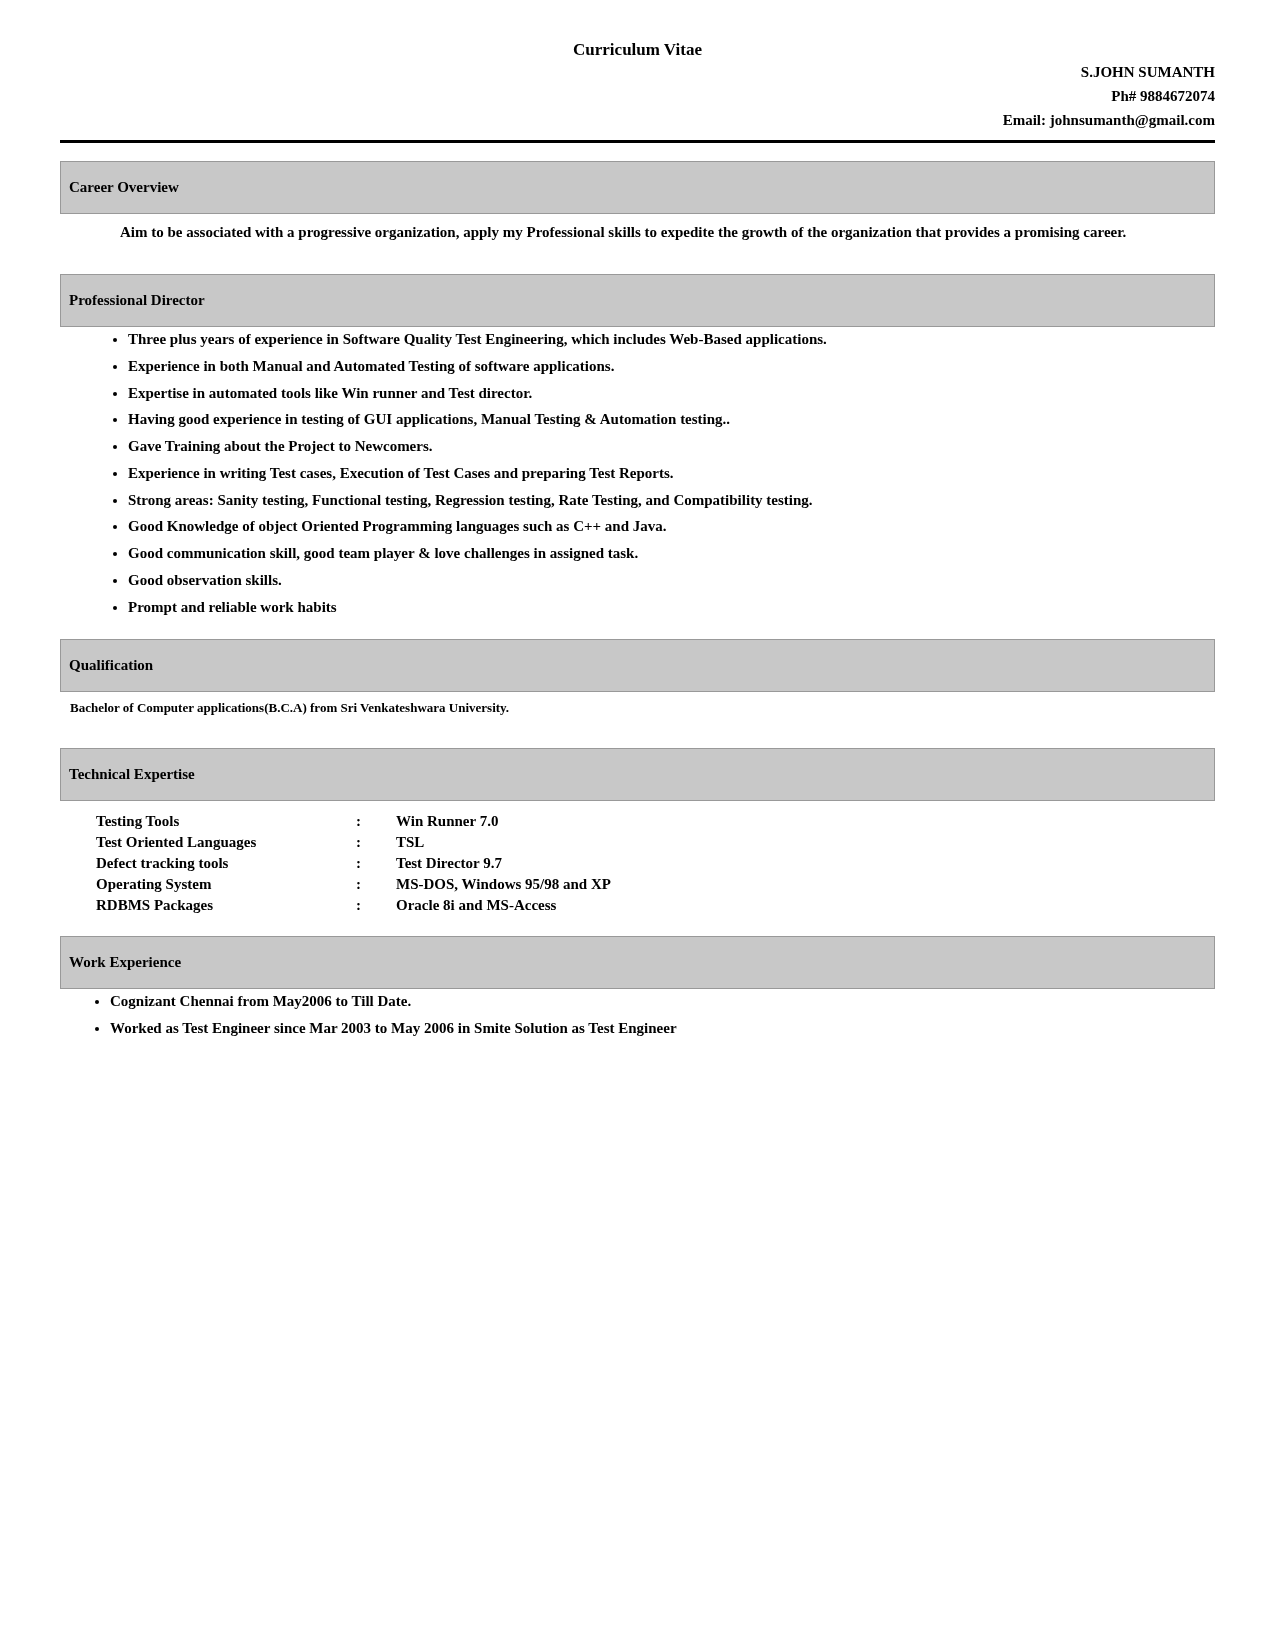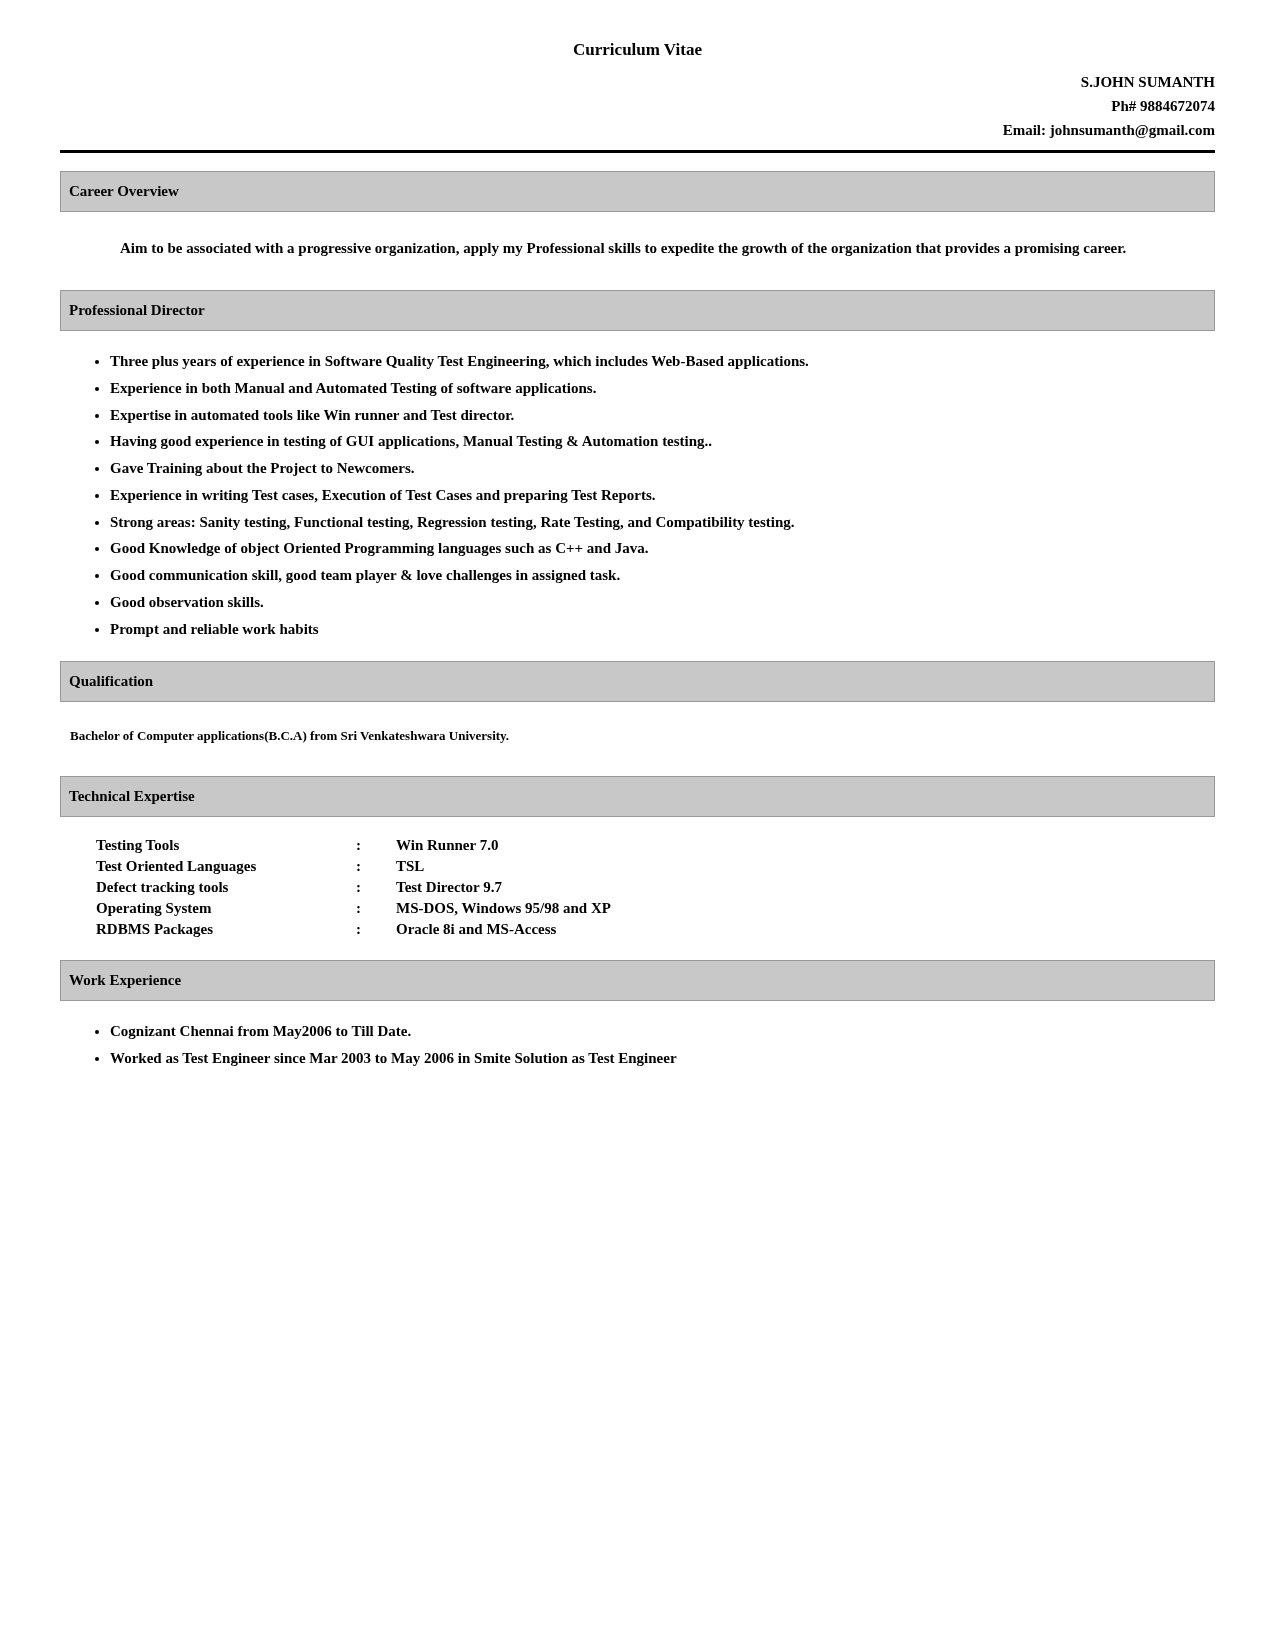--- a/index.html
+++ b/index.html
@@ -15,43 +15,42 @@
       color: #000000;
       width: 1275px;
       min-height: 1650px;
       padding: 40px 60px;
     }
 
     .cv-title {
       text-align: center;
       font-weight: bold;
       font-size: 17px;
-      margin-bottom: 10px;
     }
 
     .header-contact {
       text-align: right;
       font-weight: bold;
       font-size: 15px;
       line-height: 1.6;
       margin-bottom: 0;
     }
 
     .header-divider {
       border: none;
       border-top: 3px solid #000;
       margin: 8px 0 18px 0;
     }
 
     .section-header {
       background-color: #c8c8c8;
       font-weight: bold;
       font-size: 15px;
-      padding: 11px 8px;
-      margin-bottom: 18px;
+      padding: 17px 8px;
+      margin-bottom: 0;
       border: 1px solid #999;
     }
 
     .career-overview-text {
       font-weight: bold;
       font-size: 15px;
       text-align: justify;
       padding: 6px 30px 10px 60px;
       line-height: 1.6;
     }
@@ -60,20 +59,21 @@
       list-style: disc;
       padding-left: 50px;
       margin-bottom: 12px;
     }
 
     .bullet-list li {
       font-weight: bold;
       font-size: 15px;
       line-height: 1.65;
       margin-bottom: 2px;
+      margin-left: 18px;
     }
 
     .qualification-text {
       font-weight: bold;
       font-size: 13px;
       padding: 8px 10px 12px 10px;
     }
 
     .tech-table {
       border-collapse: collapse;

